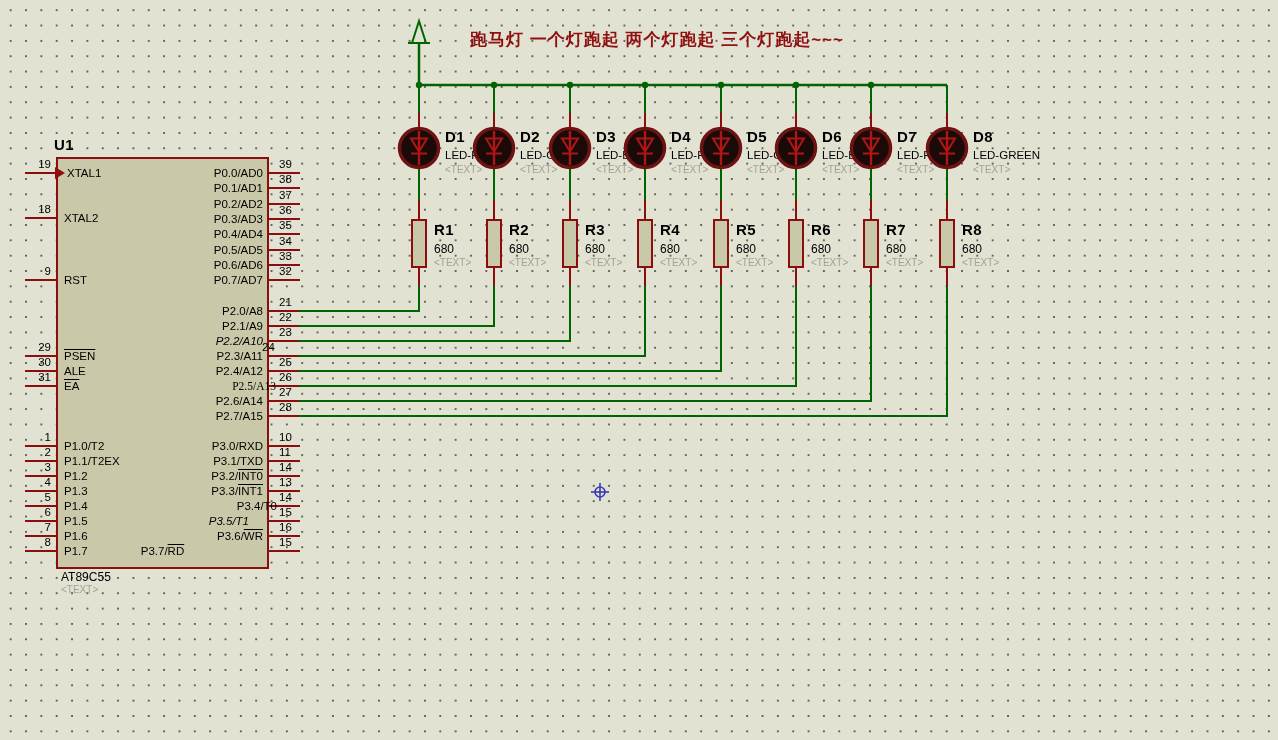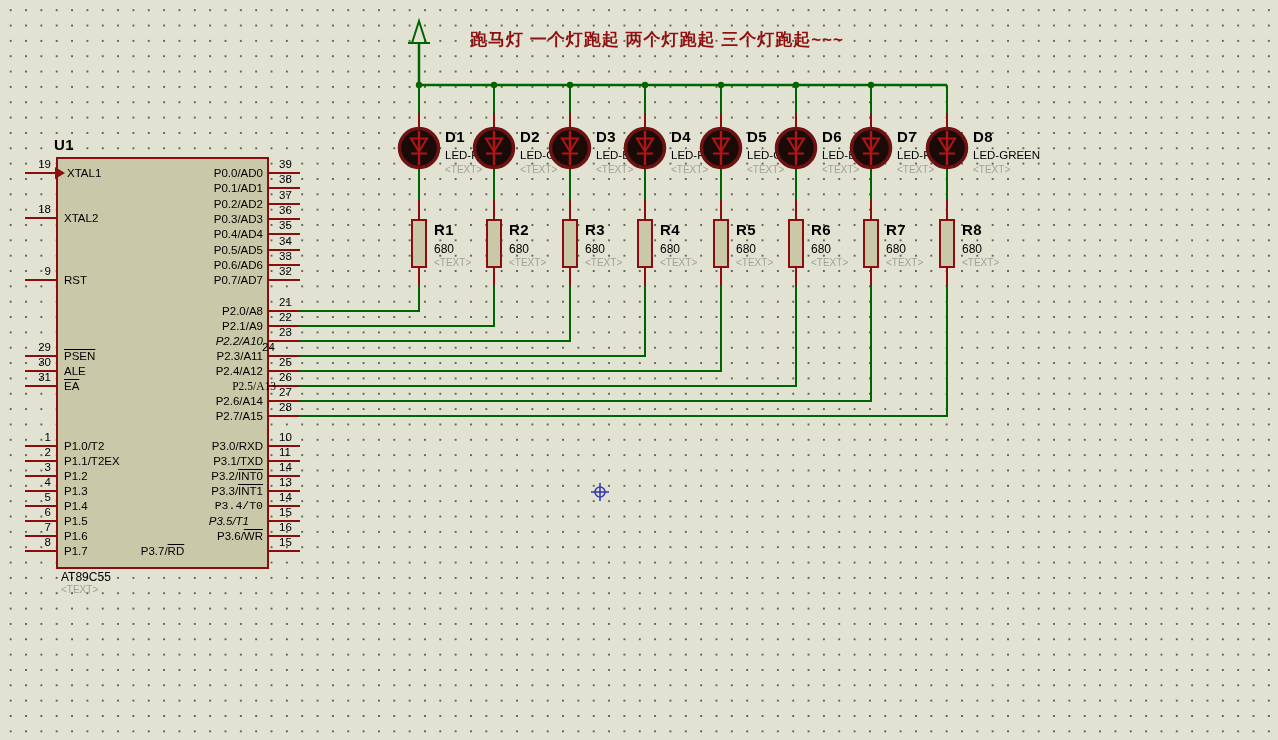--- a/index.html
+++ b/index.html
@@ -206,21 +206,21 @@
       <div class="lbl pname r" style="left: 62px; top: 409px; width: 201px;"><span>P2.7/A15</span><span class="ov"></span></div>
       <div class="lbl pnum" style="left: 279px; top: 431px;">10</div>
       <div class="lbl pname r" style="left: 62px; top: 439px; width: 201px;"><span>P3.0/RXD</span><span class="ov"></span></div>
       <div class="lbl pnum" style="left: 279px; top: 446px;">11</div>
       <div class="lbl pname r" style="left: 62px; top: 454px; width: 201px;"><span>P3.1/TXD</span><span class="ov"></span></div>
       <div class="lbl pnum" style="left: 279px; top: 461px;">14</div>
       <div class="lbl pname r" style="left: 62px; top: 469px; width: 201px;"><span>P3.2/</span><span class="ov">INT0</span></div>
       <div class="lbl pnum" style="left: 279px; top: 476px;">13</div>
       <div class="lbl pname r" style="left: 62px; top: 484px; width: 201px;"><span>P3.3/</span><span class="ov">INT1</span></div>
       <div class="lbl pnum" style="left: 279px; top: 491px;">14</div>
-      <div class="lbl pname r" style="left: 62px; top: 499px; width: 201px; font-family: Liberation Mono, monospace;"><span>P3.4/T0</span><span class="ov"></span></div>
+      <div class="lbl pname r" style="left: 76px; top: 499px; width: 201px;"><span>P3.4/T0</span><span class="ov"></span></div>
       <div class="lbl pnum" style="left: 279px; top: 506px;">15</div>
       <div class="lbl pname r" style="left: 48px; top: 514px; width: 201px; font-style: italic;"><span>P3.5/T1</span><span class="ov"></span></div>
       <div class="lbl pnum" style="left: 279px; top: 521px;">16</div>
       <div class="lbl pname r" style="left: 62px; top: 529px; width: 201px;"><span>P3.6/</span><span class="ov">WR</span></div>
       <div class="lbl pnum" style="left: 279px; top: 536px;">15</div>
       <div class="lbl pname r" style="left: 62px; top: 544px; width: 201px; text-align: center;"><span>P3.7/</span><span class="ov">RD</span></div>
       <div class="lbl ref" style="left: 445px; top: 128px;">D1</div>
       <div class="lbl part" style="left: 445px; top: 149px;">LED-RED</div>
       <div class="lbl ph" style="left: 445px; top: 164px;">&lt;TEXT&gt;</div>
       <div class="lbl ref" style="left: 520px; top: 128px;">D2</div>

